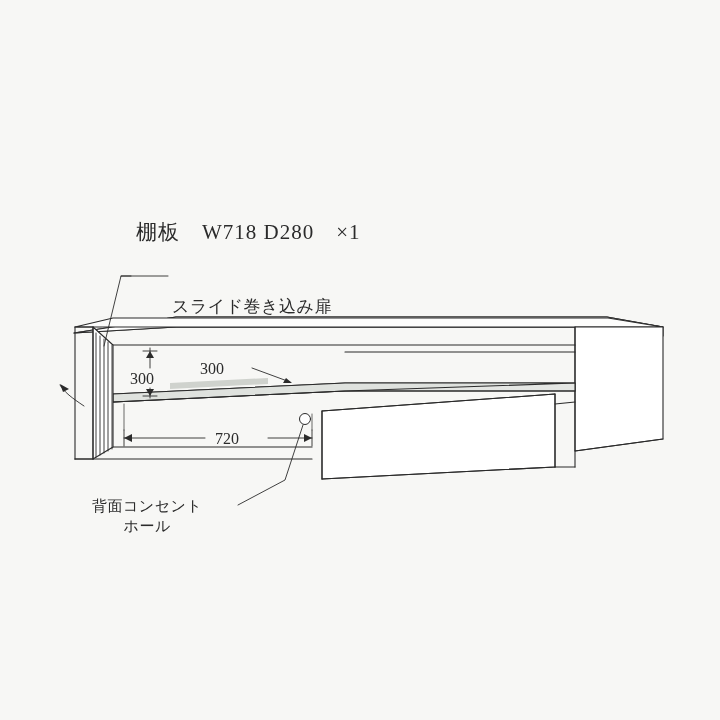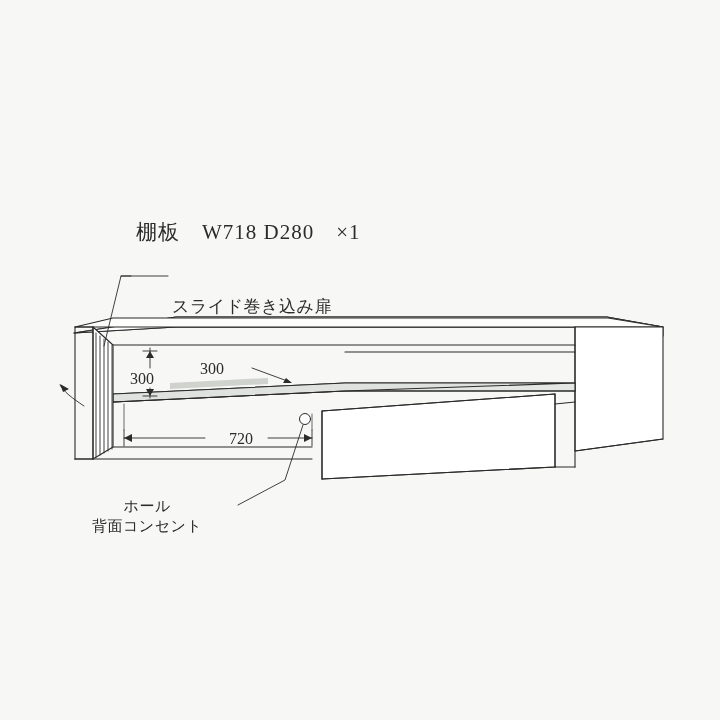--- a/index.html
+++ b/index.html
@@ -38,21 +38,21 @@
   }
   #dim-300-v{
     left:130px;top:368px;
     font-size:16px;
   }
   #dim-300-h{
     left:200px;top:358px;
     font-size:16px;
   }
   #dim-720{
-    left:229px;top:428px;
+    left:215px;top:428px;
     font-size:16px;
   }
   svg{position:absolute;left:0;top:0;}
 </style>
 </head>
 <body>
 
 <div id="stage">
 
   <svg width="720" height="720" viewBox="0 0 720 720">
@@ -138,21 +138,21 @@
       </g>
 
     </g>
   </svg>
 
   <div class="txt" id="title">棚板　W718 D280　×1</div>
 
   <div class="txt" id="lbl-slide">スライド巻き込み扉</div>
 
   <div class="txt" id="lbl-outlet">
+    <div>背面コンセント</div>
     <div style="text-align:center;">ホール</div>
-    <div>背面コンセント</div>
   </div>
 
   <div class="txt" id="dim-300-v">300</div>
   <div class="txt" id="dim-300-h">300</div>
   <div class="txt" id="dim-720">720</div>
 
 </div>
 
 </body></html>

